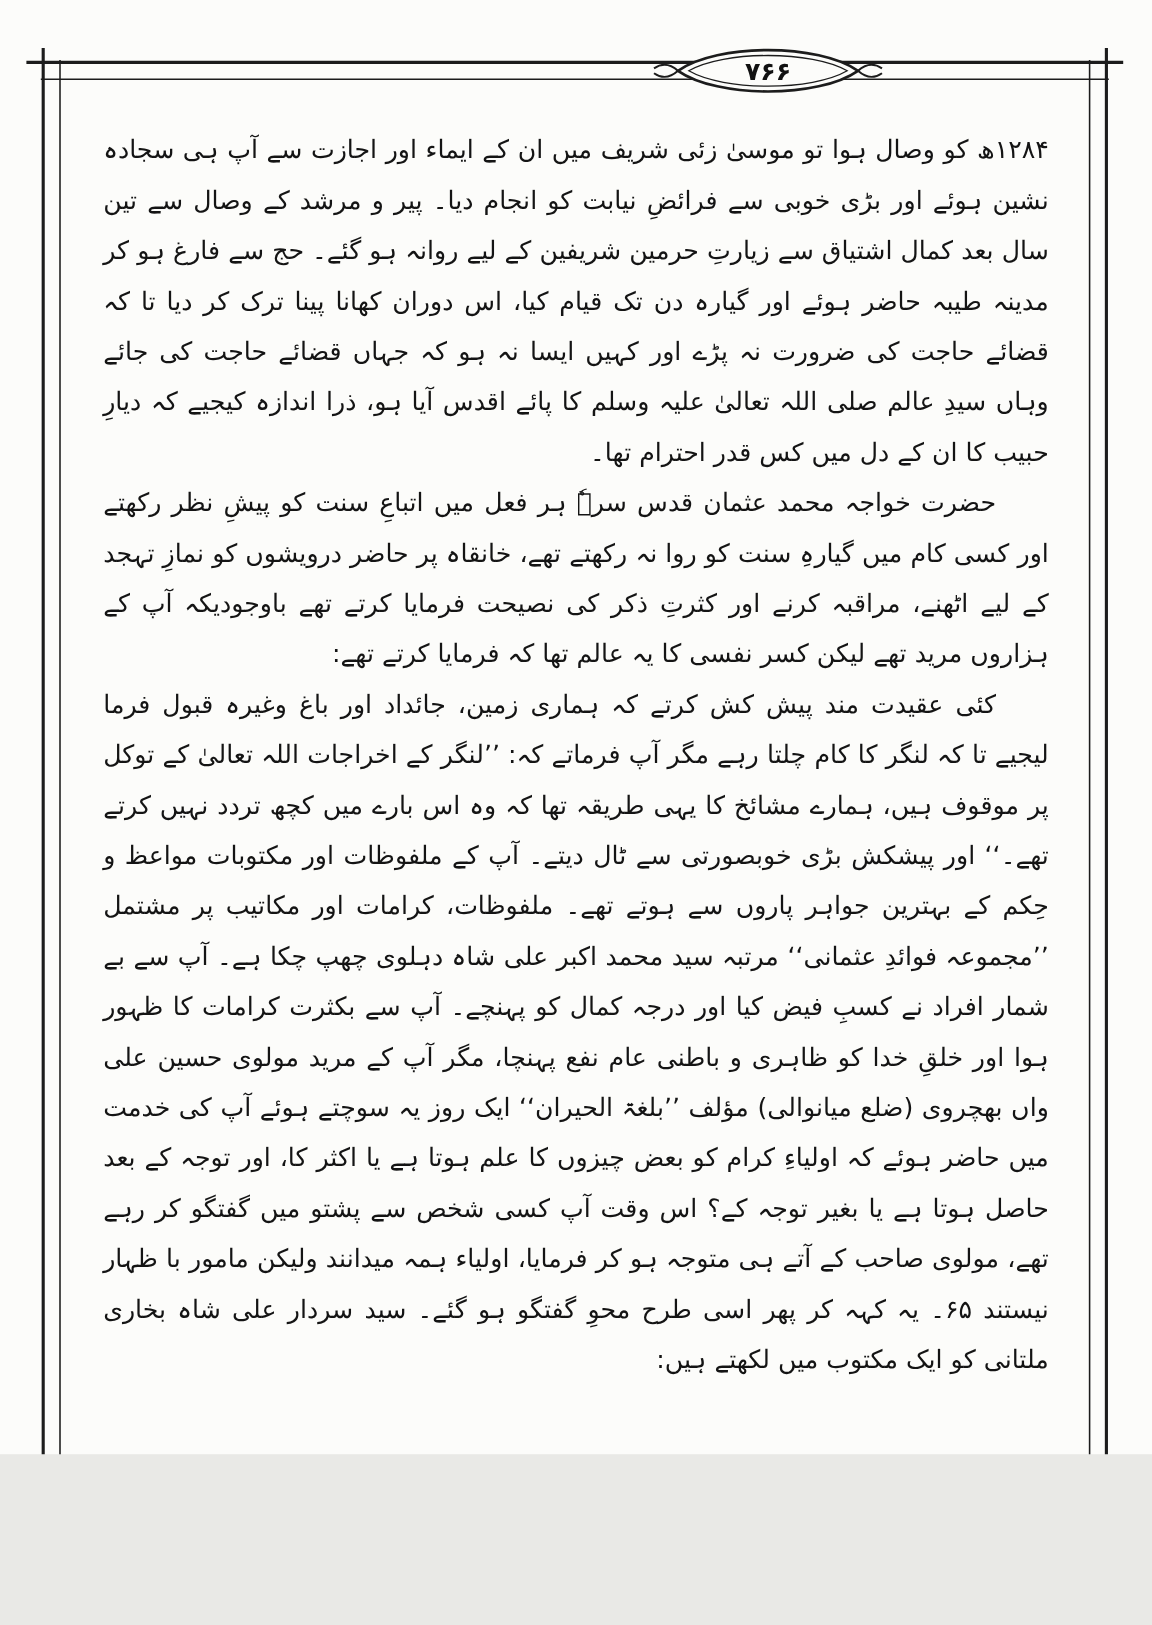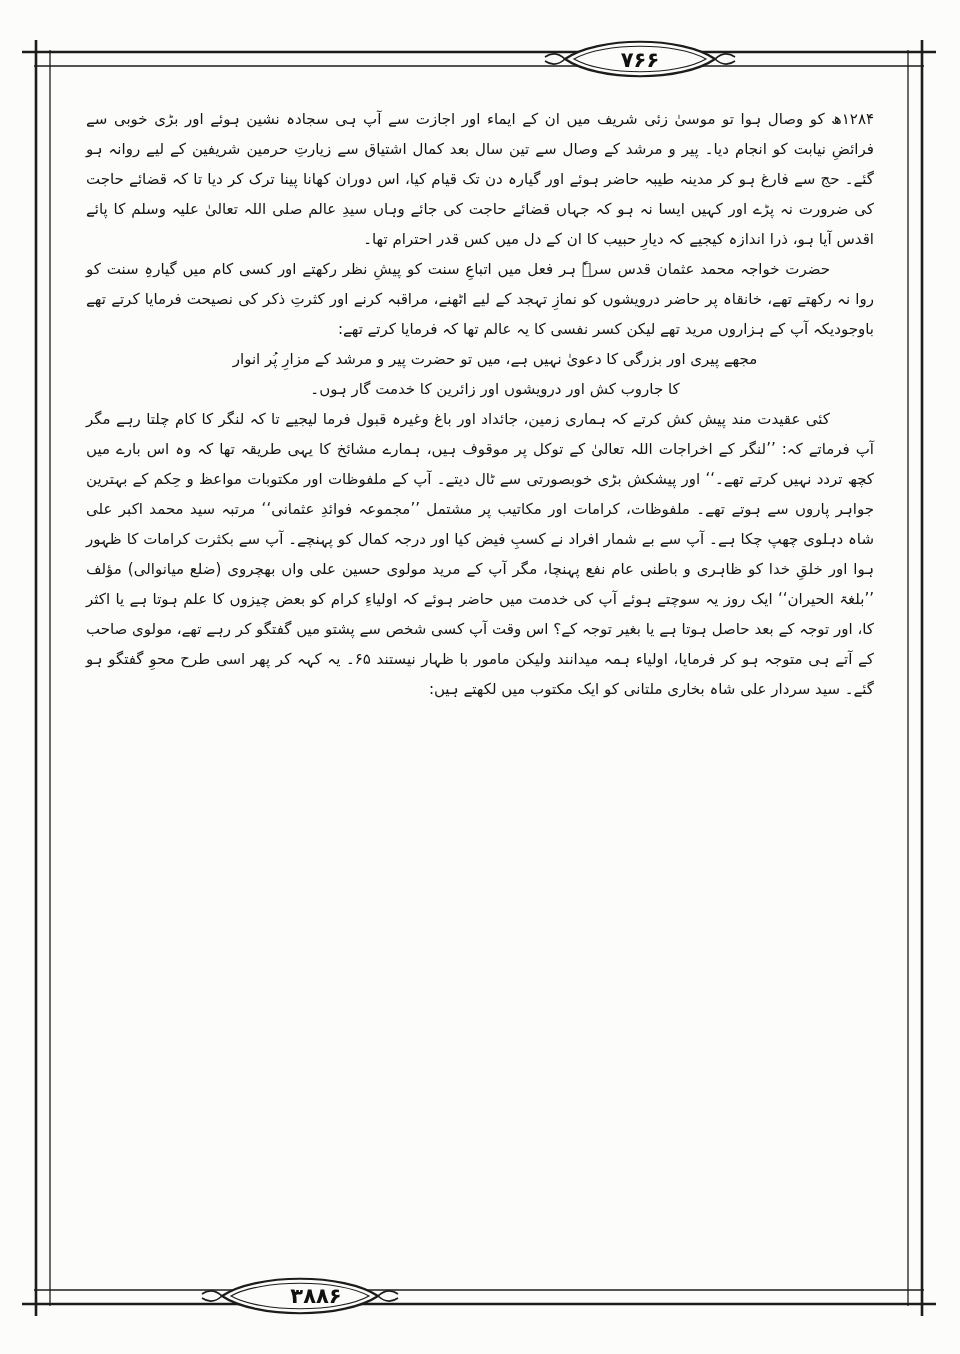--- a/index.html
+++ b/index.html
@@ -3,21 +3,21 @@
 <meta charset="utf-8">
 <style>
   html, body {
     margin: 0;
     padding: 0;
     background: #e9e9e6;
   }
   .page {
     position: relative;
     width: 960px;
-    height: 1354px;
+    height: 1212px;
     margin: 0 auto;
     background: #fcfcfa;
     overflow: hidden;
     font-family: "DejaVu Sans", sans-serif;
     color: #141414;
   }
   .frame-svg {
     position: absolute;
     left: 0;
     top: 0;
@@ -37,21 +37,21 @@
   .cartouche-number.top    { left: 640px; top: 60px; }
   .cartouche-number.bottom { left: 316px; top: 1296px; }
 
   .text-area {
     position: absolute;
     top: 104px;
     right: 86px;
     left: 86px;
     bottom: 120px;
     direction: rtl;
-    font-size: 15px;
+    font-size: 21px;
     line-height: 2.0;
     text-align: justify;
   }
   .block { margin: 0; }
   .block.indent { text-indent: 44px; }
   .block.quote {
     margin: 0 110px 0 140px;
     text-align: center;
     text-indent: 0;
   }
@@ -90,17 +90,16 @@
     </g>
   </svg>
 
   <span class="cartouche-number top">۷۶۶</span>
 
   <span class="cartouche-number bottom">۳۸۸۶</span>
 
   <div class="text-area">
       <div class="block body">۱۲۸۴ھ کو وصال ہوا تو موسیٰ زئی شریف میں ان کے ایماء اور اجازت سے آپ ہی سجادہ نشین ہوئے اور بڑی خوبی سے فرائضِ نیابت کو انجام دیا۔ پیر و مرشد کے وصال سے تین سال بعد کمال اشتیاق سے زیارتِ حرمین شریفین کے لیے روانہ ہو گئے۔ حج سے فارغ ہو کر مدینہ طیبہ حاضر ہوئے اور گیارہ دن تک قیام کیا، اس دوران کھانا پینا ترک کر دیا تا کہ قضائے حاجت کی ضرورت نہ پڑے اور کہیں ایسا نہ ہو کہ جہاں قضائے حاجت کی جائے وہاں سیدِ عالم صلی اللہ تعالیٰ علیہ وسلم کا پائے اقدس آیا ہو، ذرا اندازہ کیجیے کہ دیارِ حبیب کا ان کے دل میں کس قدر احترام تھا۔</div>
       <div class="block body indent">حضرت خواجہ محمد عثمان قدس سرہٗ ہر فعل میں اتباعِ سنت کو پیشِ نظر رکھتے اور کسی کام میں گیارہِ سنت کو روا نہ رکھتے تھے، خانقاہ پر حاضر درویشوں کو نمازِ تہجد کے لیے اٹھنے، مراقبہ کرنے اور کثرتِ ذکر کی نصیحت فرمایا کرتے تھے باوجودیکہ آپ کے ہزاروں مرید تھے لیکن کسر نفسی کا یہ عالم تھا کہ فرمایا کرتے تھے:</div>
-      <div class="block quote">مجھے پیری اور بزرگی کا دعویٰ نہیں ہے، میں تو حضرت پیر و مرشد کے مزارِ پُر انوار کا جاروب کش اور درویشوں اور زائرین کا خدمت گار ہوں۔</div>
       <div class="block body indent">کئی عقیدت مند پیش کش کرتے کہ ہماری زمین، جائداد اور باغ وغیرہ قبول فرما لیجیے تا کہ لنگر کا کام چلتا رہے مگر آپ فرماتے کہ: ’’لنگر کے اخراجات اللہ تعالیٰ کے توکل پر موقوف ہیں، ہمارے مشائخ کا یہی طریقہ تھا کہ وہ اس بارے میں کچھ تردد نہیں کرتے تھے۔‘‘ اور پیشکش بڑی خوبصورتی سے ٹال دیتے۔ آپ کے ملفوظات اور مکتوبات مواعظ و حِکم کے بہترین جواہر پاروں سے ہوتے تھے۔ ملفوظات، کرامات اور مکاتیب پر مشتمل ’’مجموعہ فوائدِ عثمانی‘‘ مرتبہ سید محمد اکبر علی شاہ دہلوی چھپ چکا ہے۔ آپ سے بے شمار افراد نے کسبِ فیض کیا اور درجہ کمال کو پہنچے۔ آپ سے بکثرت کرامات کا ظہور ہوا اور خلقِ خدا کو ظاہری و باطنی عام نفع پہنچا، مگر آپ کے مرید مولوی حسین علی واں بھچروی (ضلع میانوالی) مؤلف ’’بلغۃ الحیران‘‘ ایک روز یہ سوچتے ہوئے آپ کی خدمت میں حاضر ہوئے کہ اولیاءِ کرام کو بعض چیزوں کا علم ہوتا ہے یا اکثر کا، اور توجہ کے بعد حاصل ہوتا ہے یا بغیر توجہ کے؟ اس وقت آپ کسی شخص سے پشتو میں گفتگو کر رہے تھے، مولوی صاحب کے آتے ہی متوجہ ہو کر فرمایا، اولیاء ہمہ میدانند ولیکن مامور با ظہار نیستند ۶۵۔ یہ کہہ کر پھر اسی طرح محوِ گفتگو ہو گئے۔ سید سردار علی شاہ بخاری ملتانی کو ایک مکتوب میں لکھتے ہیں:</div>
     </div>
 
 </div>
 
 </body></html>

